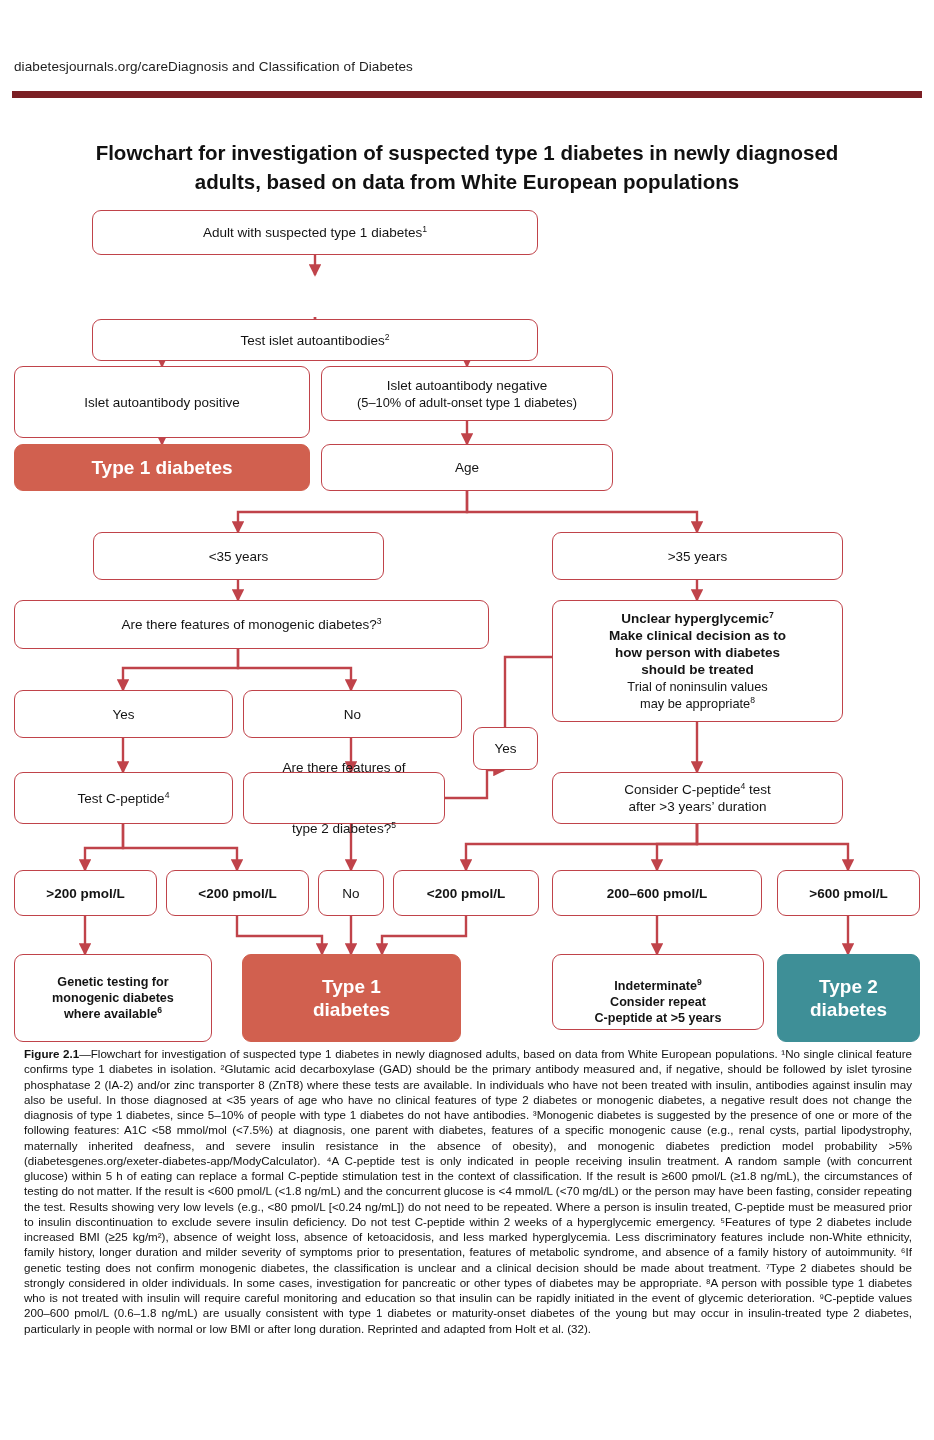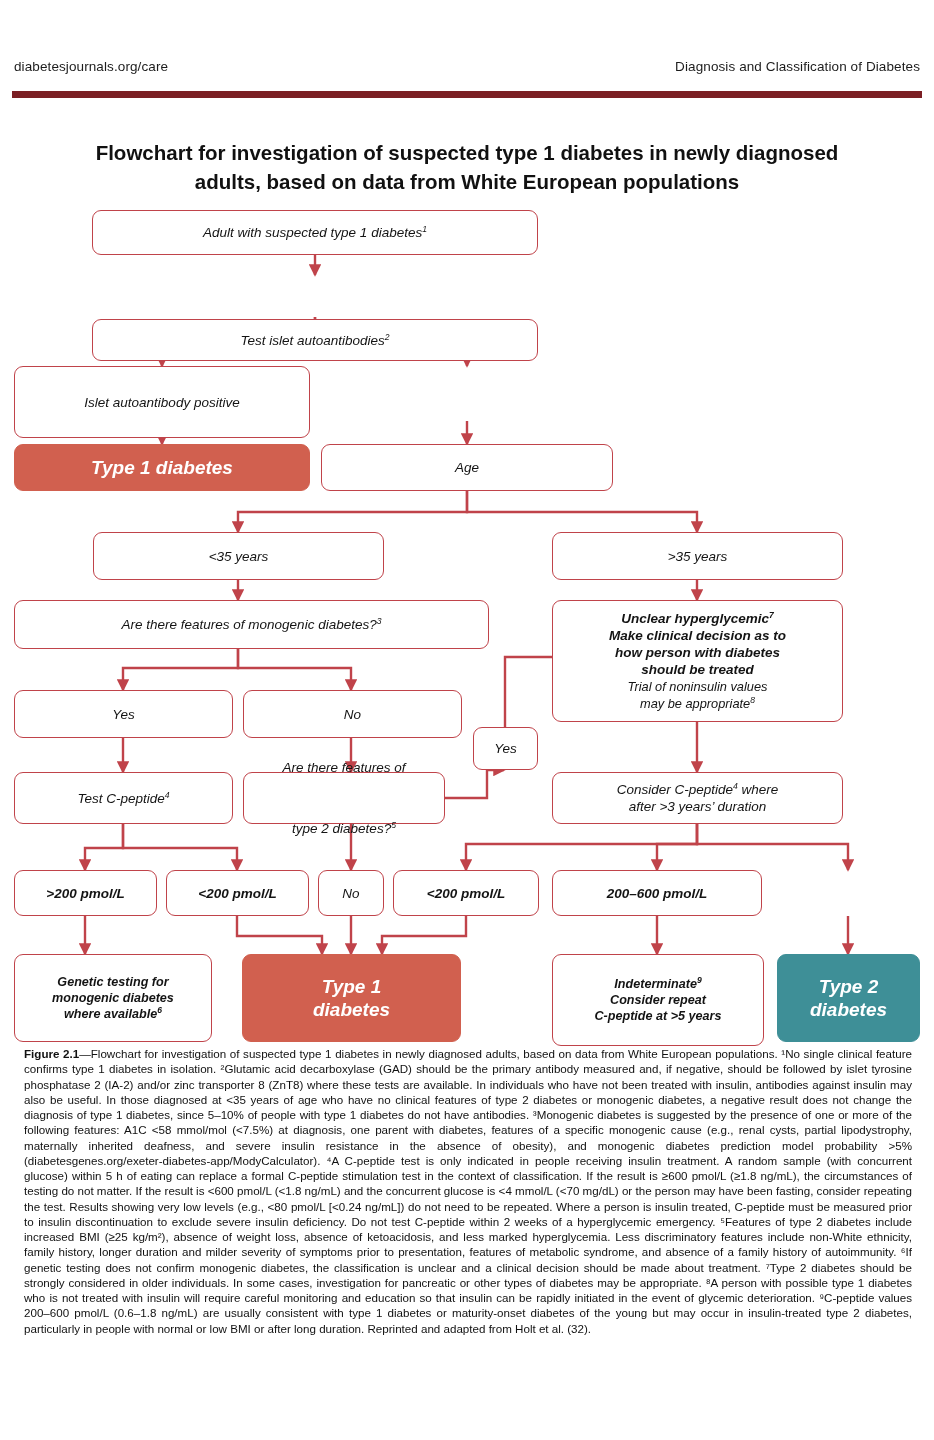--- a/index.html
+++ b/index.html
@@ -16,21 +16,20 @@
     overflow: hidden;
   }
 
   
   #running-head {
     position: absolute;
     left: 0; top: 54px;
     width: 934px;
     height: 24px;
     display: flex;
-    justify-content: space-between;
     align-items: center;
     padding: 0 14px;
     box-sizing: border-box;
     font-size: 13.5px;
     color: #1c1c1c;
     letter-spacing: .1px;
   }
   #rule {
     position: absolute;
     left: 12px; top: 91px;
@@ -71,21 +70,20 @@
     background: #ffffff;
     display: flex;
     flex-direction: column;
     align-items: center;
     justify-content: center;
     text-align: center;
     font-size: 13.5px;
     line-height: 17px;
     color: #141414;
     padding: 3px 0;
-    font-style: italic;
   }
   .node.bold  { font-weight: 700; }
   .node .ln   { display: block; }
   .node .ln.b { font-weight: 700; }
   .node .ln.s { font-size: 12.8px; }
   .node sup   { font-size: 8.6px; vertical-align: super; line-height: 0; }
 
   .node.fill-red {
     background: #d1604f;
     border-color: #d1604f;
@@ -196,20 +194,24 @@
     <span class="ln"><span>Adult with suspected type 1 diabetes</span><sup>1</sup></span>
   </div>
 
   <div class="node" style="left:92px; top:275px; width:446px; height:42px;margin-top:44px;">
     <span class="ln"><span>Test islet autoantibodies</span><sup>2</sup></span>
   </div>
 
   <div class="node" style="left:14px; top:366px; width:296px; height:72px;">
     <span class="ln">Islet autoantibody positive</span>
   </div>
+  <div class="node" style="left:321px; top:366px; width:292px; height:55px;">
+    <span class="ln">Islet autoantibody negative</span>
+    <span class="ln s">(5–10% of adult-onset type 1 diabetes)</span>
+  </div>
 
   <div class="node fill-red" style="left:14px; top:444px; width:296px; height:47px;">
     <span class="ln">Type 1 diabetes</span>
   </div>
   <div class="node" style="left:321px; top:444px; width:292px; height:47px;">
     <span class="ln">Age</span>
   </div>
 
   <div class="node" style="left:93px; top:532px; width:291px; height:48px;">
     <span class="ln">&lt;35 years</span>
@@ -243,50 +245,53 @@
   </div>
 
   <div class="node" style="left:14px; top:772px; width:219px; height:52px;">
     <span class="ln"><span>Test C-peptide</span><sup>4</sup></span>
   </div>
   <div class="node" style="left:243px; top:772px; width:202px; height:52px;gap:44px;">
     <span class="ln">Are there features of</span>
     <span class="ln"><span>type 2 diabetes?</span><sup>5</sup></span>
   </div>
   <div class="node" style="left:552px; top:772px; width:291px; height:52px;">
-    <span class="ln"><span>Consider C-peptide</span><sup>4</sup><span> where</span></span>
+    <span class="ln"><span>Consider C-peptide</span><sup>4</sup><span> test</span></span>
     <span class="ln">after &gt;3 years’ duration</span>
   </div>
 
   <div class="node bold" style="left:14px; top:870px; width:143px; height:46px;">
     <span class="ln">&gt;200 pmol/L</span>
   </div>
   <div class="node bold" style="left:166px; top:870px; width:143px; height:46px;">
     <span class="ln">&lt;200 pmol/L</span>
   </div>
   <div class="node" style="left:318px; top:870px; width:66px; height:46px;">
     <span class="ln">No</span>
   </div>
   <div class="node bold" style="left:393px; top:870px; width:146px; height:46px;">
     <span class="ln">&lt;200 pmol/L</span>
   </div>
   <div class="node bold" style="left:552px; top:870px; width:210px; height:46px;align-items:center;">
     <span class="ln">200–600 pmol/L</span>
+  </div>
+  <div class="node bold" style="left:777px; top:870px; width:143px; height:46px;">
+    <span class="ln">&gt;600 pmol/L</span>
   </div>
 
   <div class="node bold small-txt" style="left:14px; top:954px; width:198px; height:88px;">
     <span class="ln">Genetic testing for</span>
     <span class="ln">monogenic diabetes</span>
     <span class="ln"><span>where available</span><sup>6</sup></span>
   </div>
   <div class="node fill-red" style="left:242px; top:954px; width:219px; height:88px;">
     <span class="ln">Type 1</span>
     <span class="ln">diabetes</span>
   </div>
-  <div class="node bold small-txt" style="left:552px; top:954px; width:212px; height:92px;">
+  <div class="node bold small-txt" style="left:552px; top:954px; width:212px; height:76px;justify-content:flex-end;">
     <span class="ln"><span>Indeterminate</span><sup>9</sup></span>
     <span class="ln">Consider repeat</span>
     <span class="ln">C-peptide at &gt;5 years</span>
   </div>
   <div class="node fill-teal" style="left:777px; top:954px; width:143px; height:88px;">
     <span class="ln">Type 2</span>
     <span class="ln">diabetes</span>
   </div>
 </div>
 

